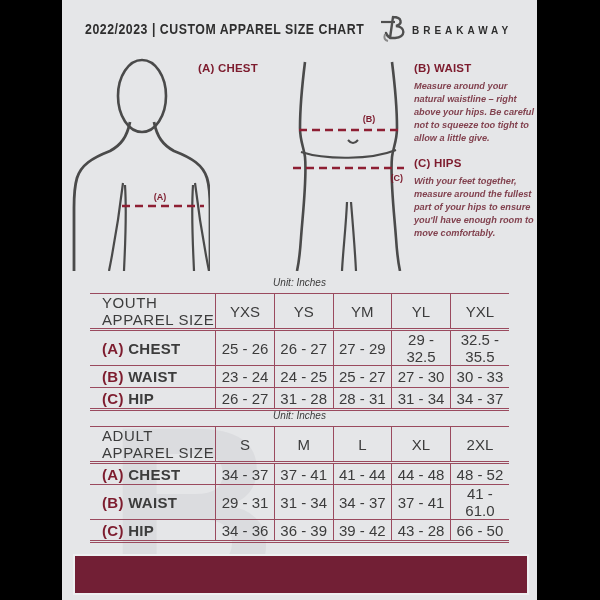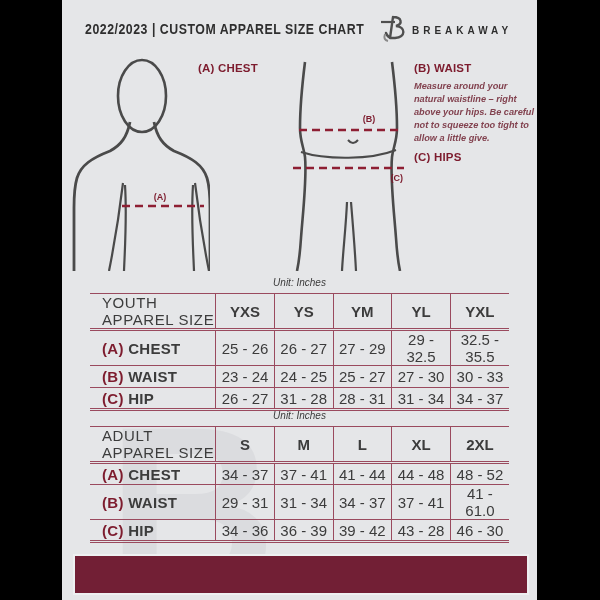--- a/index.html
+++ b/index.html
@@ -21,37 +21,37 @@
   .fig { position:absolute; z-index:2; }
   .fig-torso { left:8px; top:56px; }
   .fig-lower { left:229px; top:56px; }
   .guide { position:absolute; z-index:2; color:#7c3a4c; }
   .guide h3 { font-size:11.5px; font-weight:bold; color:#7d1c2e; margin-bottom:6px;
               letter-spacing:.2px; }
   .guide p { font-size:9.2px; font-style:italic; line-height:1.4; font-weight:bold;
              color:#82424f; }
   .guide-a { left:136px; top:62px; width:104px; }
   .guide-b { left:352px; top:62px; width:124px; }
-  .guide-c { left:352px; top:151px; width:124px; }
+  .guide-c { left:352px; top:157px; width:124px; }
 
   
   .tbl-block { position:absolute; left:28px; width:419px; z-index:2; text-align:center; }
   .tbl-youth { top:276px; }
   .tbl-adult { top:409px; }
   .tbl-title { font-size:11.5px; font-weight:bold; color:#333; letter-spacing:.3px;
                line-height:14px; }
   .tbl-unit  { font-size:10px; font-style:italic; color:#3a3a3a; line-height:13px;
                margin-bottom:4px; }
   table { width:100%; border-collapse:collapse; border-top:1.5px solid #9a4a5e;
           border-bottom:3px double #9a4a5e; table-layout:fixed; }
   col.c-lbl { width:30%; }
   col.c-val { width:14%; }
   th,td { height:22px; font-size:15px; color:#3c3c3c; text-align:center;
           vertical-align:middle; }
-  thead th { border-bottom:3px double #9a4a5e; font-weight:bold; }
+  thead th { border-bottom:3px double #9a4a5e; font-weight:normal; }
   thead th.lbl { font-weight:normal; letter-spacing:.6px; }
   tbody td { border-top:1px solid #9a4a5e; }
   th + th, td + td { border-left:1px solid #9a4a5e; }
   td.lbl, th.lbl { text-align:left; padding-left:12px; }
   td.lbl { font-weight:bold; letter-spacing:.3px; }
   .rowkey { color:#7d1c2e; font-weight:bold; }
 
   
   .watermark { position:absolute; left:45px; top:392px; font-size:235px; font-weight:bold;
                color:#dbdcdf; line-height:1; z-index:1; user-select:none; }
@@ -102,20 +102,21 @@
 
     <div class="guide guide-a">
       <h3>(A) CHEST</h3>
     </div>
     <div class="guide guide-b">
       <h3>(B) WAIST</h3>
       <p>Measure around your natural waistline – right above your hips. Be careful not to squeeze too tight to allow a little give.</p>
     </div>
     <div class="guide guide-c">
       <h3>(C) HIPS</h3>
+      <p>With your feet together, measure around the fullest part of your hips to ensure you'll have enough room to move comfortably.</p>
     </div>
 
     <div class="tbl-block tbl-youth">
       <div class="tbl-unit">Unit: Inches</div>
       <table>
         <colgroup>
             <col class="c-lbl">
             <col class="c-val">
             <col class="c-val">
             <col class="c-val">
@@ -198,21 +199,21 @@
             <td>34 - 37</td>
             <td>37 - 41</td>
             <td>41 - 61.0</td>
           </tr>
           <tr>
             <td class="lbl"><span class="rowkey">(C)</span> <span>HIP</span></td>
             <td>34 - 36</td>
             <td>36 - 39</td>
             <td>39 - 42</td>
             <td>43 - 28</td>
-            <td>46 - 30</td>
+            <td>66 - 50</td>
           </tr>
         </tbody>
       </table>
     </div>
 
     <div class="footer-bar"></div>
   </div>
 </div>
 
 </body></html>

